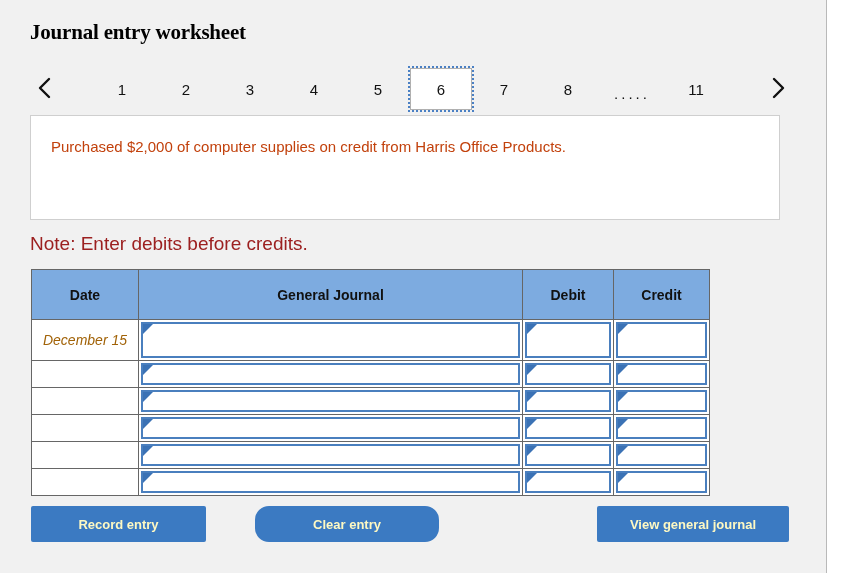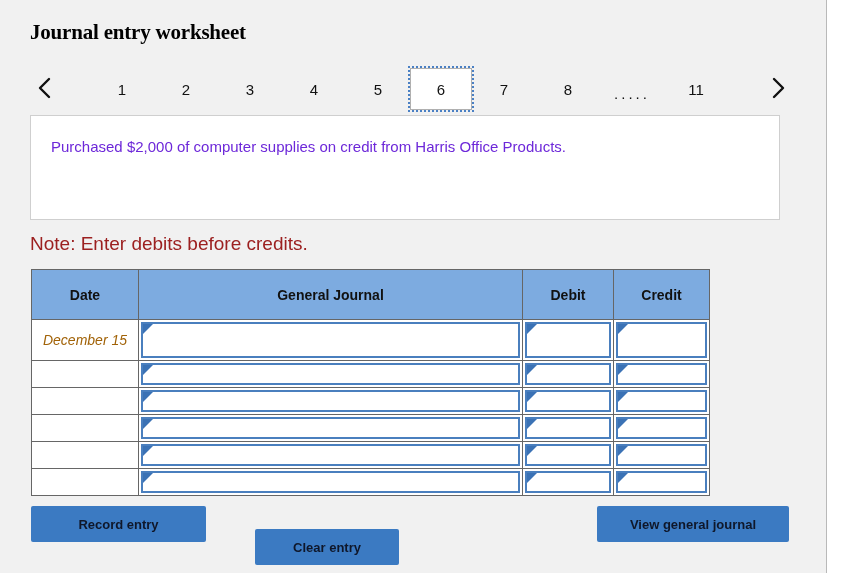--- a/index.html
+++ b/index.html
@@ -112,21 +112,21 @@
     height: 105px;
     background: #ffffff;
     border: 1px solid #cfcfcf;
     box-sizing: border-box;
   }
   .desc-text {
     position: absolute;
     left: 20px;
     top: 22px;
     font-size: 15px;
-    color: #6d28d9;
+    color: #c2410c;
   }
 
   
   .note {
     position: absolute;
     left: 30px;
     top: 233px;
     font-size: 19px;
     color: #9c2020;
   }
@@ -200,33 +200,33 @@
     border-bottom: 5px solid transparent;
     border-left: 5px solid #3b72b5;
     border-right: 5px solid transparent;
   }
 
   
   .btn {
     position: absolute;
     height: 36px;
     background: #3b7ac2;
-    color: #0f172a;
+    color: #fef9c3;
     font-size: 13px;
     font-weight: bold;
     border: none;
     border-radius: 2px;
     cursor: pointer;
     font-family: "Liberation Sans", sans-serif;
     display: flex;
     align-items: center;
     justify-content: center;
   }
   .btn-record { left: 31px; top: 506px; width: 175px; }
-  .btn-clear  { left: 255px; top: 529px; width: 144px; }
+  .btn-clear  { left: 255px; top: 506px; width: 184px; border-radius: 14px; }
   .btn-view   { left: 597px; top: 506px; width: 192px; text-align: center; }
 </style>
 </head>
 <body>
 
 <div id="app">
 
   <div class="page-title">Journal entry worksheet</div>
 
   <div class="pager">

